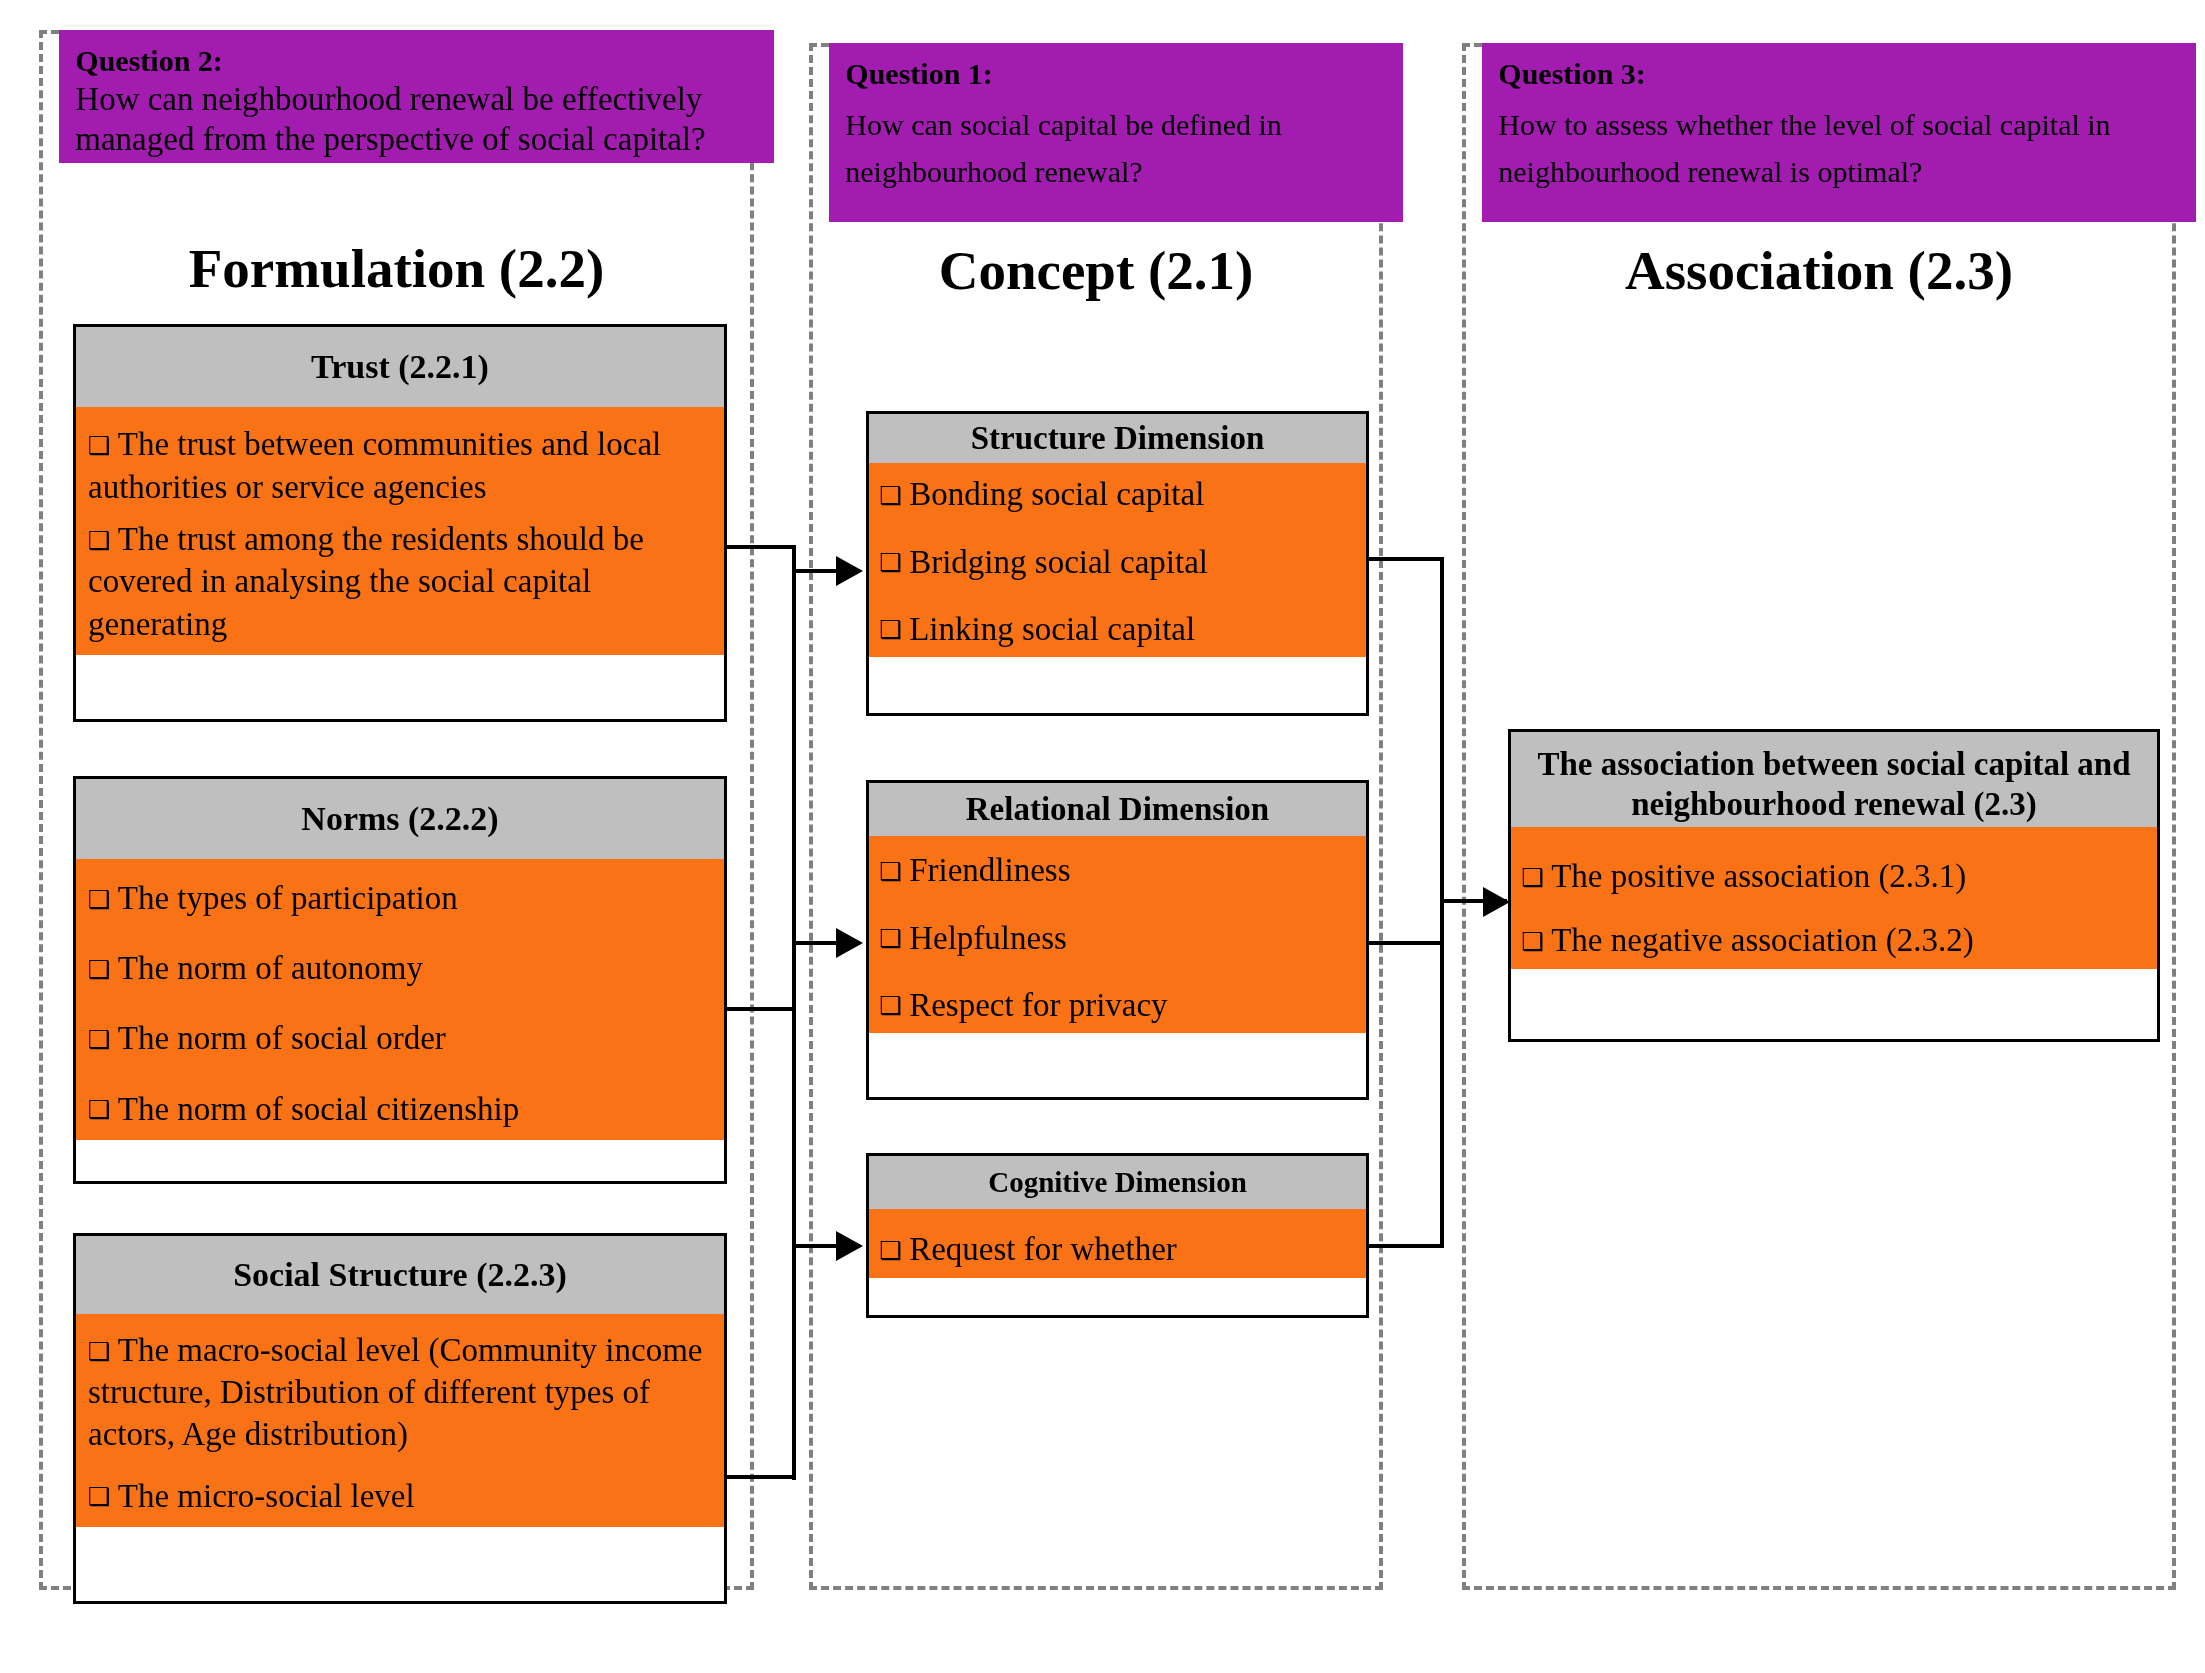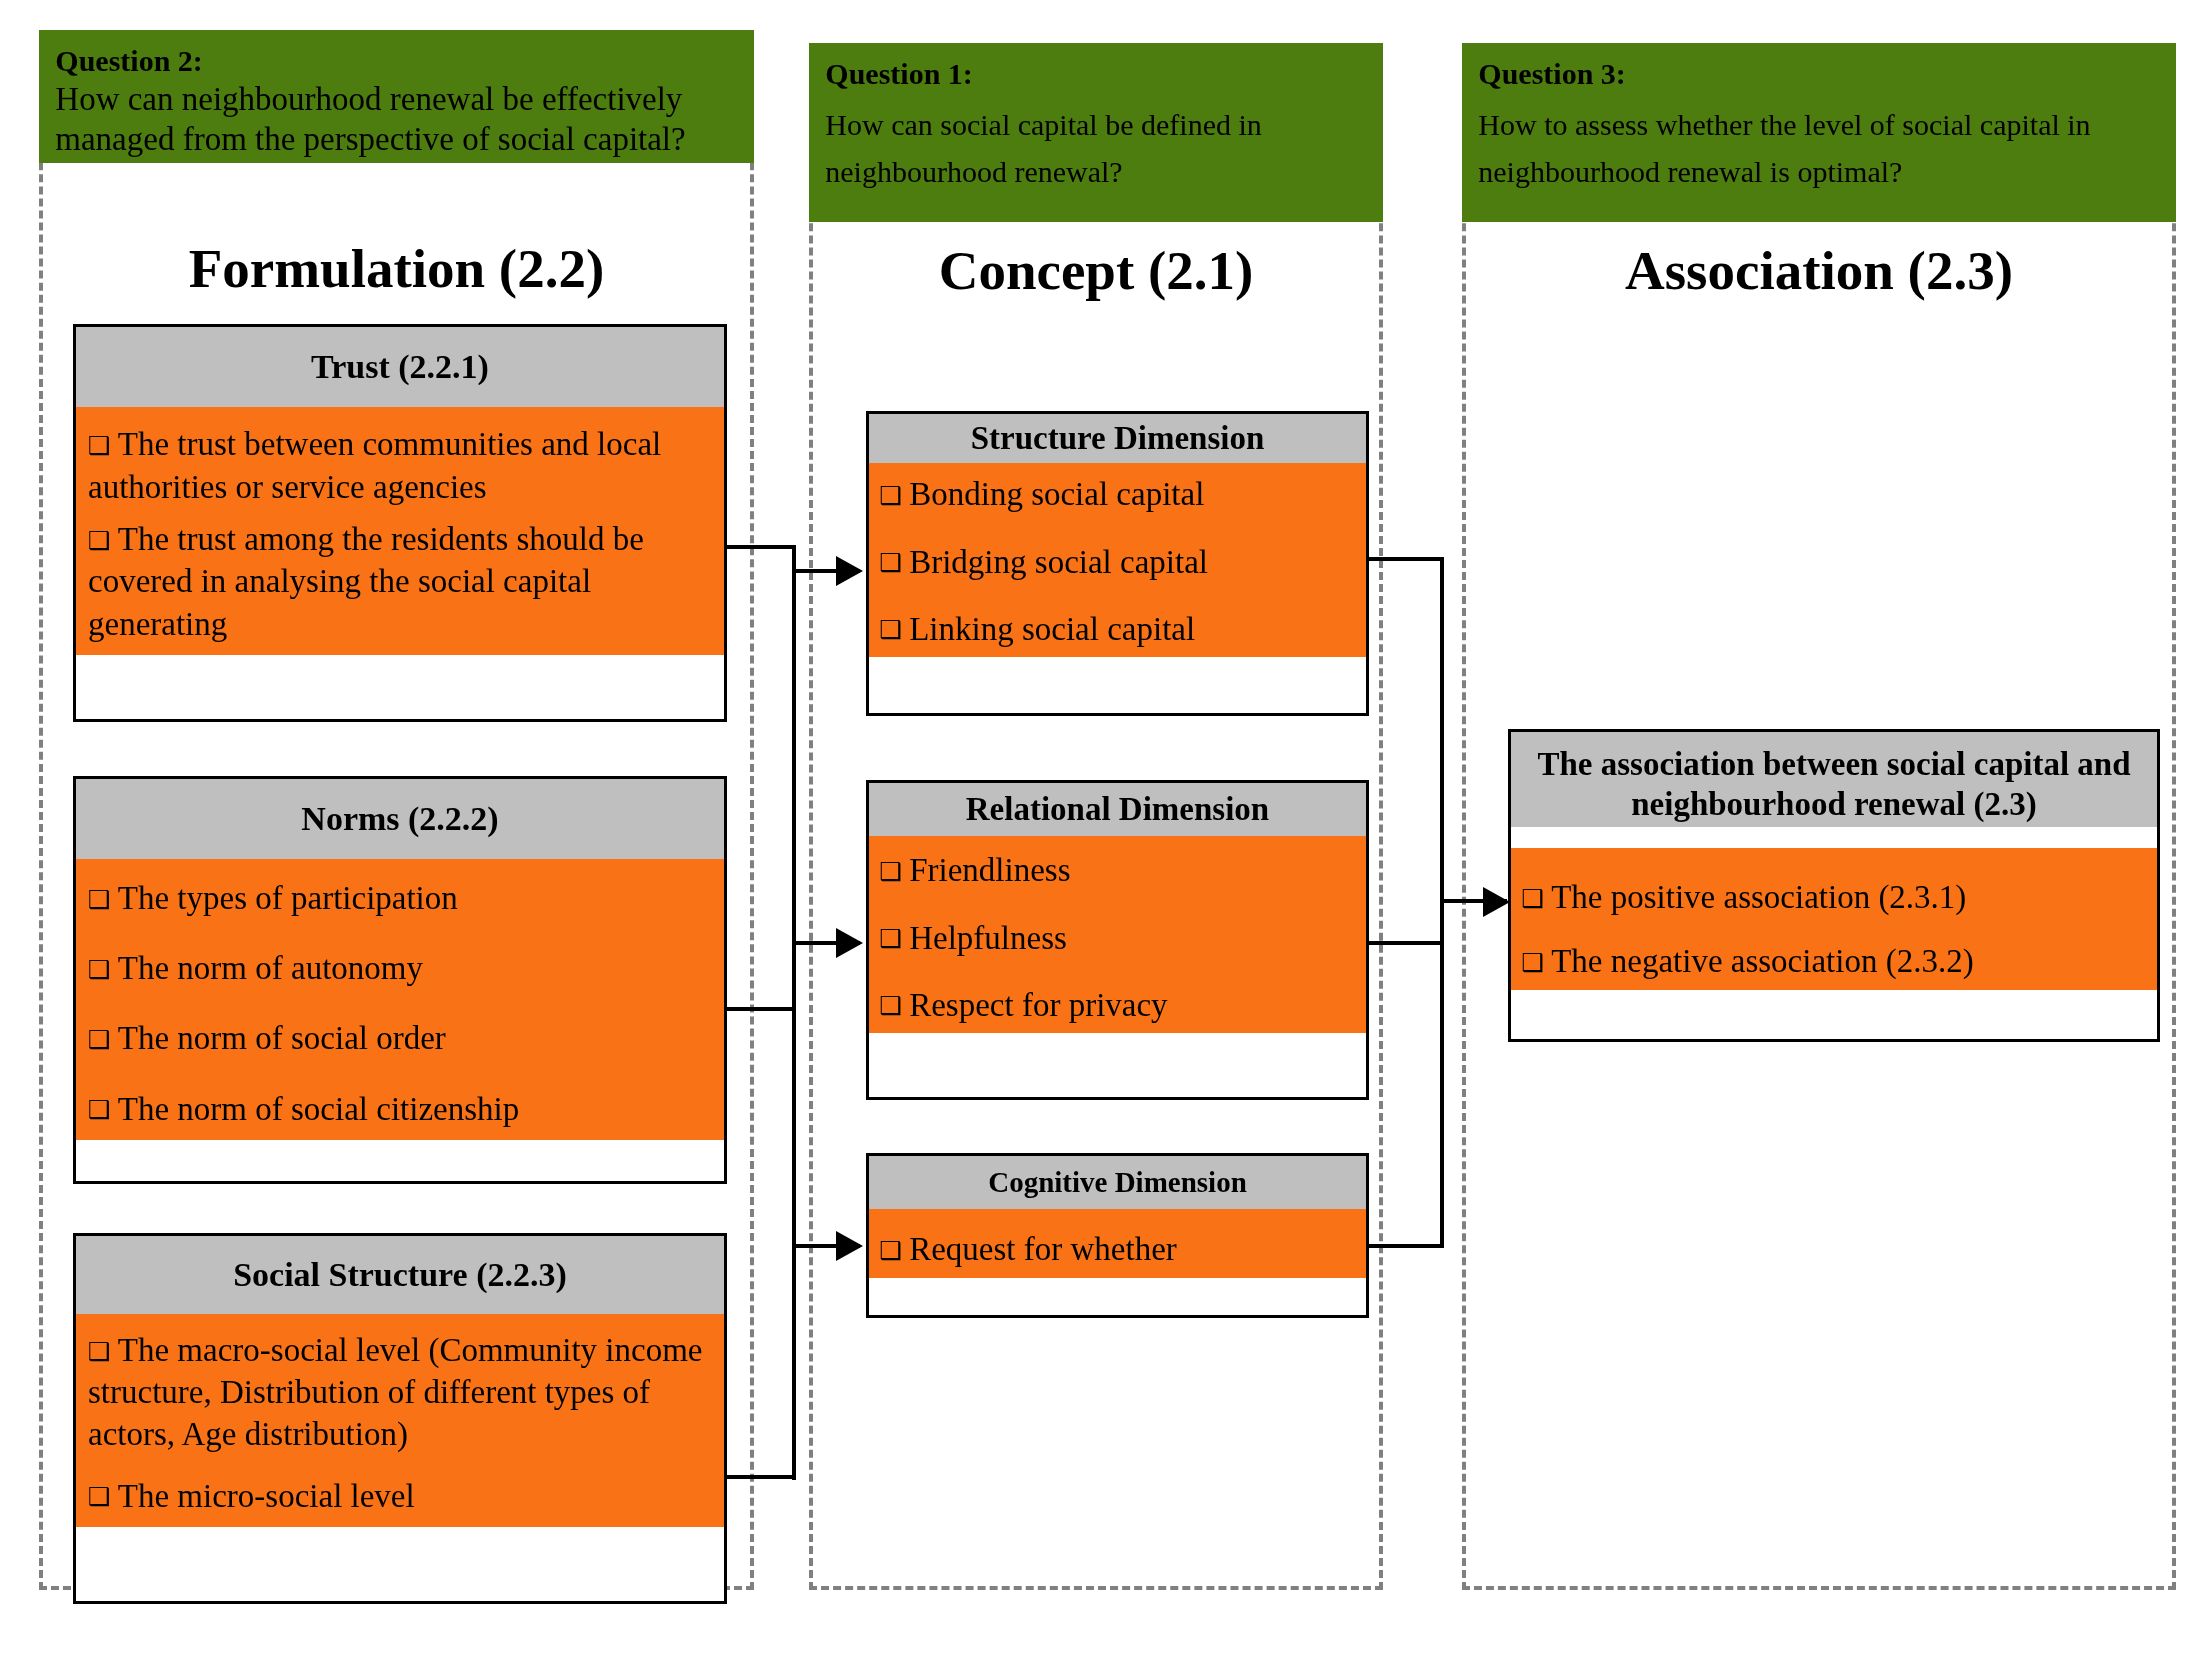--- a/index.html
+++ b/index.html
@@ -1,20 +1,20 @@
 <!DOCTYPE html>
 <html style="font-size:12px"><head>
 <meta charset="utf-8">
 <style>
   html,body{margin:0;padding:0;background:#fff;}
   body{width:2205px;height:1673px;position:relative;font-family:"Liberation Serif",serif;}
   #stage{position:absolute;left:0;top:0;width:2205px;height:1673px;}
 
   .col{position:absolute;border:4.4px dashed #808080;box-sizing:border-box;background:transparent;}
-  .qpanel{position:absolute;background:#4d7c0f;box-sizing:border-box;padding:13.3px 16.3px 12px 16.3px;}
+  .qpanel{position:absolute;background:#a21caf;box-sizing:border-box;padding:13.3px 16.3px 12px 16.3px;margin-left:20px;}
   .qlabel{font-weight:bold;font-size:30px;line-height:1.18;color:#000;}
   .qtext{font-size:33px;line-height:1.22;color:#000;}
   .qtext.small{font-size:30px;line-height:1.32;}
 
   .coltitle{position:absolute;text-align:center;font-weight:bold;font-size:55px;line-height:1;color:#000;white-space:nowrap;}
 
   .box{position:absolute;border:3.7px solid #000;box-sizing:border-box;background:#fff;}
   .bhead{background:#bfbfbf;text-align:center;font-weight:bold;color:#000;box-sizing:border-box;}
   .bbody{background:#f97316;box-sizing:border-box;}
   .item{display:block;font-size:33px;line-height:1.28;color:#000;margin:0 0 10.4px 0;}
@@ -102,21 +102,21 @@
 
   <div class="qpanel" style="left:1462px;top:43px;width:714px;height:179px;">
     <div class="qlabel" style="margin-bottom:10.4px;">Question 3:</div>
     <div class="qtext small" style="line-height:1.55;">How to assess whether the level of social capital in neighbourhood renewal is optimal?</div>
   </div>
 
   <div class="coltitle" style="left:1462px;top:243px;width:714px;">Association (2.3)</div>
 
   <div class="box" style="left:1508px;top:729px;width:652px;height:313px;">
     <div class="bhead" style="height:95px;font-size:33px;line-height:1.22;padding:12px 19px 0 19px;">The association between social capital and neighbourhood renewal (2.3)</div>
-    <div class="bbody" style="padding:28px 10.4px 7.4px 10.4px;margin-top:21px;">
+    <div class="bbody" style="padding:28px 10.4px 7.4px 10.4px;">
       <span class="item" style="margin-bottom:22px;"><span class="cbx">❑</span><span>The positive association (2.3.1)</span></span>
       <span class="item"><span class="cbx">❑</span><span>The negative association (2.3.2)</span></span>
     </div>
   </div>
 
   <div class="ln" style="left:725px;top:545px;width:71px;height:4.4px;"></div>
   <div class="ln" style="left:725px;top:1007px;width:71px;height:4.4px;"></div>
   <div class="ln" style="left:725px;top:1475px;width:71px;height:4.4px;"></div>
 
   <div class="ln" style="left:792px;top:545px;width:4.4px;height:935px;"></div>

